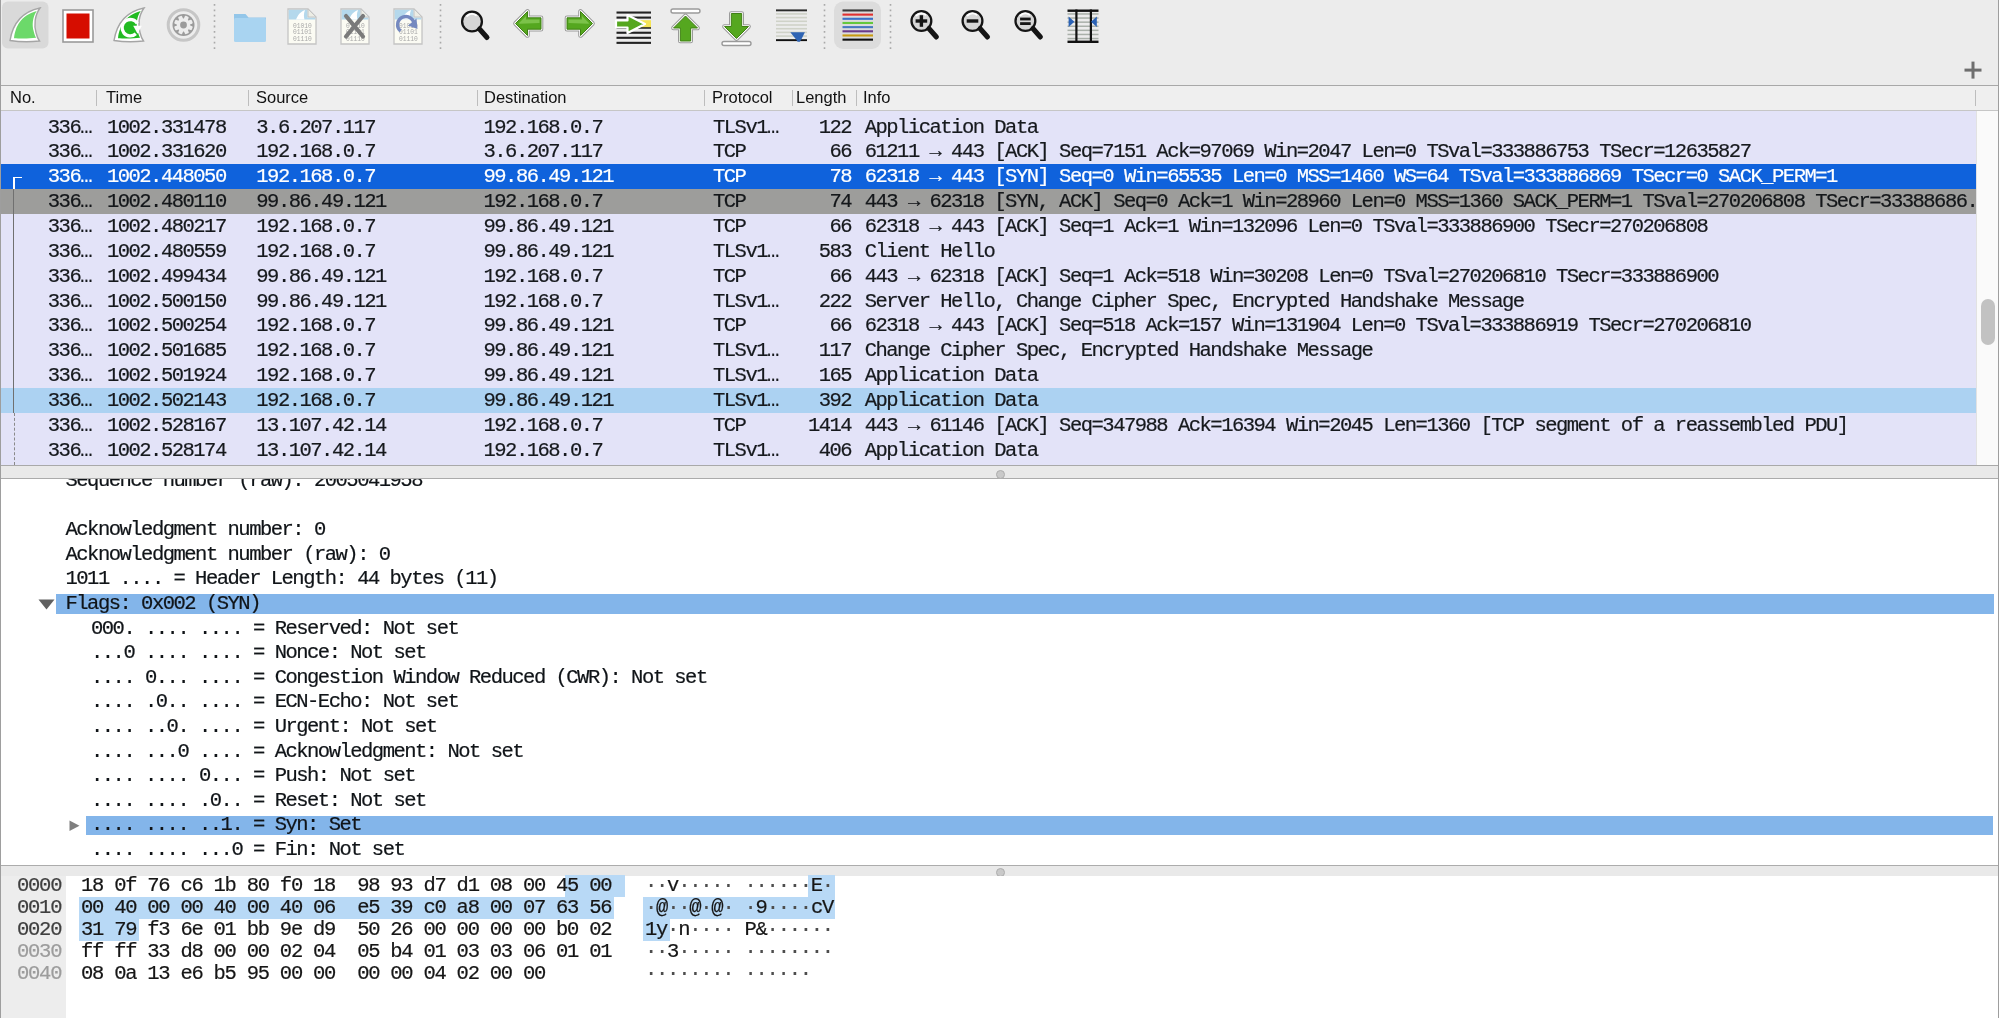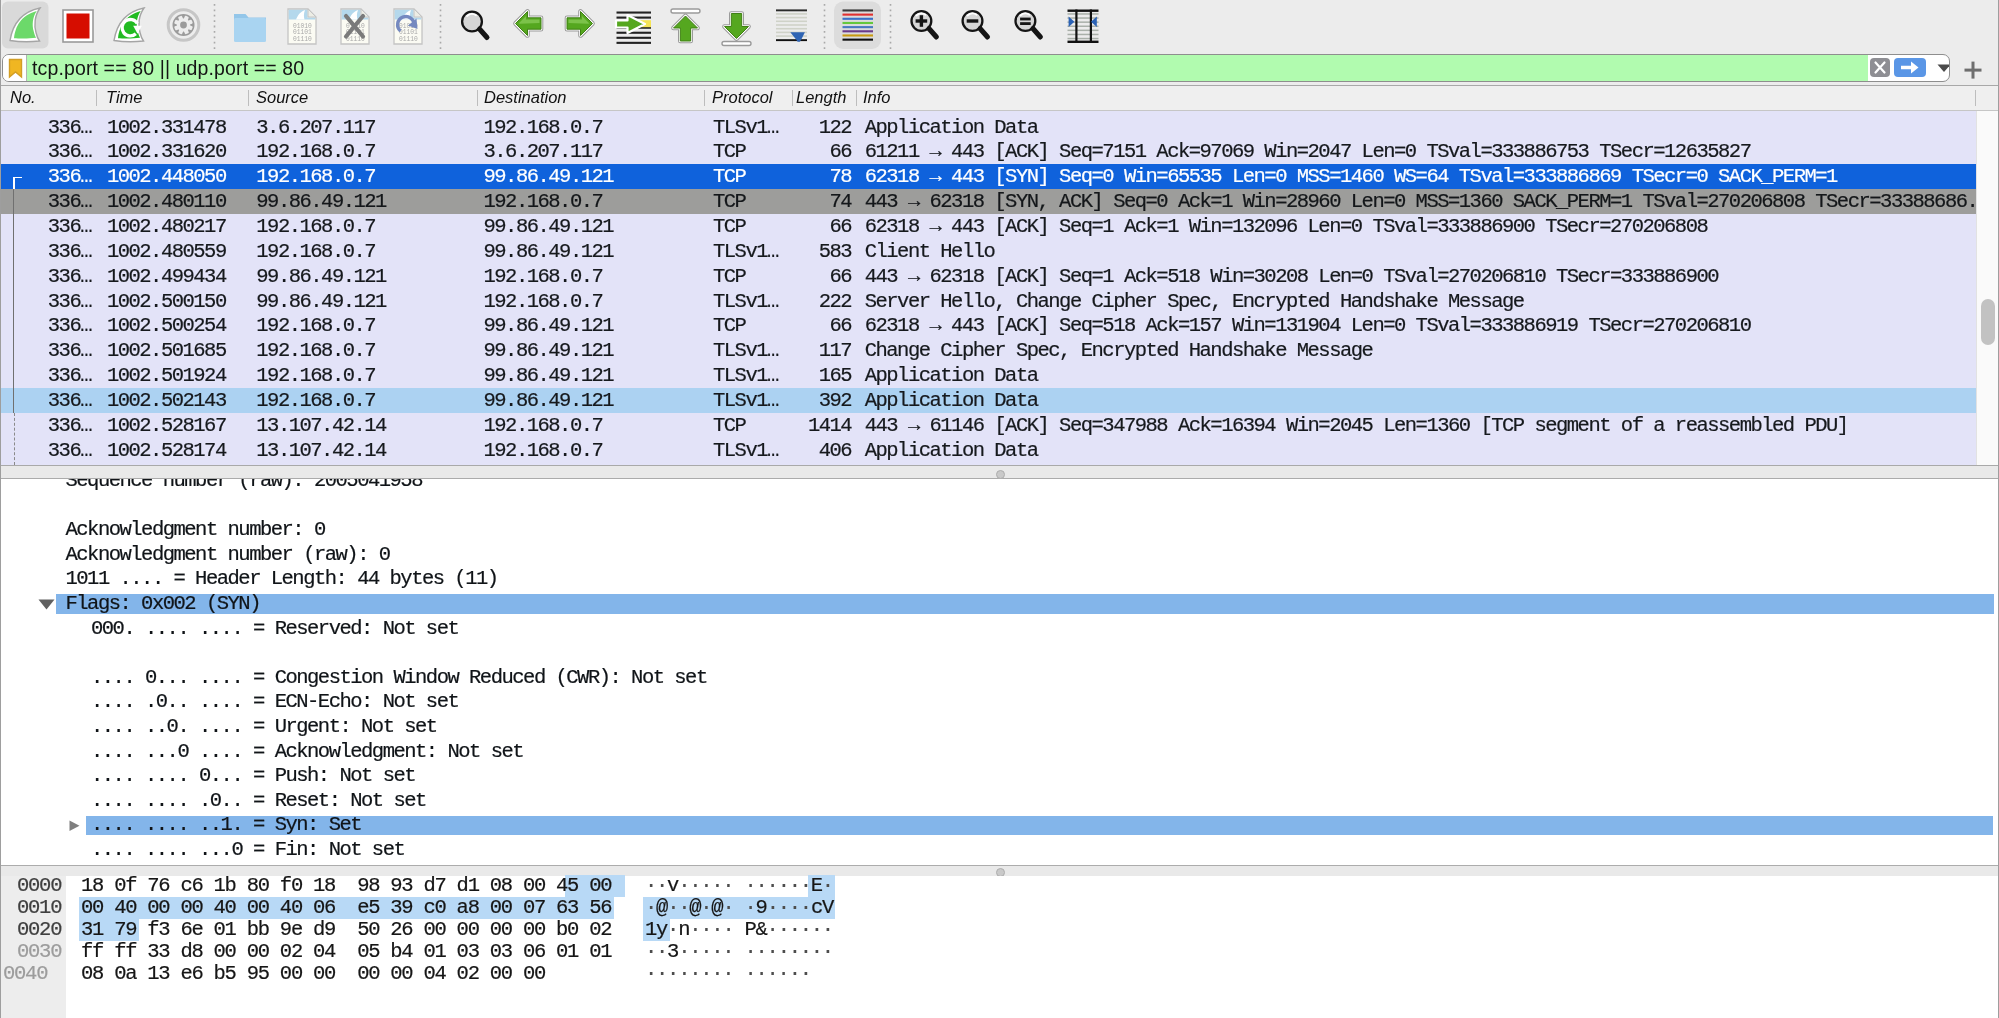--- a/index.html
+++ b/index.html
@@ -4,21 +4,21 @@
 html,body{margin:0;padding:0;}
 #win{position:relative;width:1999px;height:1018px;background:#fff;overflow:hidden;
   font-family:"Liberation Sans",sans-serif;}
 #toolbar{position:absolute;left:0;top:0;width:1999px;height:53px;background:#ECECEC;}
 #filterbar{position:absolute;left:0;top:53px;width:1999px;height:32.7px;background:#ECECEC;border-bottom:1px solid #A8A8A8;box-sizing:border-box;}
 #ffield{position:absolute;left:2px;top:0.5px;width:1946px;height:26.3px;background:#fff;border:1.5px solid #8E8E8E;border-radius:7px;overflow:hidden;}
 #fgreen{position:absolute;left:24px;top:0;width:1841px;height:26.3px;background:#B1FBAF;}
 #ftext{position:absolute;left:29px;top:0;height:26.3px;line-height:26.8px;font-size:19.5px;letter-spacing:0.13px;color:#141414;}
 #fbook{position:absolute;left:0px;top:0;width:24px;height:26.3px;border-right:1px solid #B3B3B3;background:#fff;box-sizing:border-box;}
 #header{position:absolute;left:0;top:85.7px;width:1999px;height:25.6px;background:#EFEFEF;border-bottom:1px solid #C6C6C6;font-size:16.5px;color:#111;box-sizing:border-box;}
-#header span{position:absolute;top:0;height:25px;line-height:22px;font-style:italic;}
+#header span{position:absolute;top:0;height:25px;line-height:22px;}
 .hsep{position:absolute;top:4.5px;height:16px;width:1px;background:#BDBDBD;}
 #rows{position:absolute;left:0;top:111.3px;width:1976px;height:354px;background:#E3E3F8;overflow:hidden;}
 .row{position:absolute;left:0;width:1976px;height:24.6px;font-size:20.5px;letter-spacing:-1.5px;line-height:24.6px;color:#16191d;-webkit-text-stroke:0.2px;font-family:"Liberation Mono",monospace;white-space:pre;overflow:hidden;}
 .row span{position:absolute;top:0;height:24.6px;line-height:25.2px;}
 .c-no{left:47.8px;}
 .c-t{left:106.9px;}
 .c-s{left:256.3px;}
 .c-d{left:483.5px;}
 .c-p{left:713px;}
 .c-l{left:781px;width:70.1px;text-align:right;}
@@ -169,37 +169,20 @@
         <rect x="1067.5" y="33.70" width="31" height="1.5" fill="#A9B0A9"></rect>
         <rect x="1067.5" y="37.80" width="31" height="1.5" fill="#A9B0A9"></rect>
         <rect x="1067.5" y="9.5" width="31" height="2.4" fill="#111"></rect>
         <rect x="1067.5" y="40.6" width="31" height="2.4" fill="#111"></rect>
         <rect x="1075.3" y="9.5" width="2.2" height="33.5" fill="#111"></rect>
         <rect x="1089.8" y="9.5" width="2.2" height="33.5" fill="#111"></rect>
         <path d="M1068.6,16.5 L1074.4,21.8 L1068.6,27.1 Z" fill="#2B62B5"></path>
         <path d="M1096.8,16.5 L1091,21.8 L1096.8,27.1 Z" fill="#2B62B5"></path>
       </svg></div>
 <div id="filterbar">
-  <div id="ffield">
-    <div id="fgreen"></div>
-    <div id="ftext">tcp.port == 80 || udp.port == 80</div>
-    <div id="fbook"><svg width="24" height="26">
-            <path d="M6.5,4.5 L18.5,4.5 L18.5,22 L12.5,17 L6.5,22 Z" fill="#F0B622" stroke="#D29E25" stroke-width="1.4"></path>
-          </svg></div>
-    <div style="position:absolute;left:1866.5px;top:3.4px;width:20px;height:19px;border-radius:4px;background:#8E8E93"><svg width="20" height="19">
-            <path d="M5.5,4.5 L14.5,14.5 M14.5,4.5 L5.5,14.5" stroke="#fff" stroke-width="2.2" stroke-linecap="round"></path>
-          </svg></div>
-        <div style="position:absolute;left:1890.5px;top:3.4px;width:32px;height:19px;border-radius:4px;background:#5A96E6"><svg width="32" height="19">
-            <path d="M7,9.5 L18,9.5" stroke="#fff" stroke-width="3.6"></path>
-            <path d="M17,3.5 L24.5,9.5 L17,15.5 Z" fill="#fff"></path>
-          </svg></div>
-        <svg style="position:absolute;left:1932.5px;top:8px" width="16" height="10">
-          <path d="M1.5,1.5 L14.5,1.5 L8,9 Z" fill="#4a4a4a"></path>
-        </svg>
-  </div>
   <svg style="position:absolute;left:1962px;top:6px" width="22" height="22">
         <rect x="2.5" y="9.6" width="17" height="3" fill="#6E6E6E"></rect>
         <rect x="9.5" y="2.6" width="3" height="17" fill="#6E6E6E"></rect>
       </svg>
 </div>
 <div id="header">
   <span style="left:10px">No.</span>
   <span style="left:106px">Time</span>
   <span style="left:256px">Source</span>
   <span style="left:484px">Destination</span>
@@ -244,20 +227,21 @@
       <div class="dline" style="left:65.5px;top:-10.3px">Sequence number (raw): 2005041958</div>
 <div class="dline" style="left:65.5px;top:38.9px">Acknowledgment number: 0</div>
 <div class="dline" style="left:65.5px;top:63.5px">Acknowledgment number (raw): 0</div>
 <div class="dline" style="left:65.5px;top:88.1px">1011 .... = Header Length: 44 bytes (11)</div>
 <div class="dhl" style="top:115.2px;left:56px;width:1937.5px"></div>
 <svg style="position:absolute;left:38px;top:119.7px" width="17" height="11">
         <path d="M0.5,0.5 L16.5,0.5 L8.5,10.5 Z" fill="#606060"></path>
       </svg>
 <div class="dline" style="left:65.5px;top:112.7px">Flags: 0x002 (SYN)</div>
 <div class="dline" style="left:91.0px;top:137.3px">000. .... .... = Reserved: Not set</div>
+<div class="dline" style="left:91.0px;top:161.9px">...0 .... .... = Nonce: Not set</div>
 <div class="dline" style="left:91.0px;top:186.5px">.... 0... .... = Congestion Window Reduced (CWR): Not set</div>
 <div class="dline" style="left:91.0px;top:211.1px">.... .0.. .... = ECN-Echo: Not set</div>
 <div class="dline" style="left:91.0px;top:235.7px">.... ..0. .... = Urgent: Not set</div>
 <div class="dline" style="left:91.0px;top:260.3px">.... ...0 .... = Acknowledgment: Not set</div>
 <div class="dline" style="left:91.0px;top:284.9px">.... .... 0... = Push: Not set</div>
 <div class="dline" style="left:91.0px;top:309.5px">.... .... .0.. = Reset: Not set</div>
 <div class="dhl" style="top:336.7px;left:85.8px;width:1907.7px"></div>
 <svg style="position:absolute;left:69px;top:340.9px" width="11" height="12">
         <path d="M0.5,0.5 L10.5,5.75 L0.5,11 Z" fill="#7f7f7f"></path>
       </svg>
@@ -280,19 +264,19 @@
 <div class="hxr" style="left:645.0px;top:-0.8px"><span class="gd">··</span>v<span class="gd">·····</span> <span class="gd">······</span>E<span class="gd">·</span></div>
 <div class="hxr hxo1" style="left:17px;top:21.2px">0010</div>
 <div class="hxr" style="left:81.0px;top:21.2px">00 40 00 00 40 00 40 06  e5 39 c0 a8 00 07 63 56</div>
 <div class="hxr" style="left:645.0px;top:21.2px"><span class="gd">·</span>@<span class="gd">··</span>@<span class="gd">·</span>@<span class="gd">·</span> <span class="gd">·</span>9<span class="gd">····</span>cV</div>
 <div class="hxr hxo1" style="left:17px;top:43.2px">0020</div>
 <div class="hxr" style="left:81.0px;top:43.2px">31 79 f3 6e 01 bb 9e d9  50 26 00 00 00 00 b0 02</div>
 <div class="hxr" style="left:645.0px;top:43.2px">1y<span class="gd">·</span>n<span class="gd">····</span> P&amp;<span class="gd">······</span></div>
 <div class="hxr hxo2" style="left:17px;top:65.2px">0030</div>
 <div class="hxr" style="left:81.0px;top:65.2px">ff ff 33 d8 00 00 02 04  05 b4 01 03 03 06 01 01</div>
 <div class="hxr" style="left:645.0px;top:65.2px"><span class="gd">··</span>3<span class="gd">·····</span> <span class="gd">········</span></div>
-<div class="hxr hxo2" style="left:3px;top:87.2px">0040</div>
+<div class="hxr hxo2" style="left:17px;top:87.2px">0040</div>
 <div class="hxr" style="left:81.0px;top:87.2px">08 0a 13 e6 b5 95 00 00  00 00 04 02 00 00</div>
 <div class="hxr" style="left:645.0px;top:87.2px"><span class="gd">········</span> <span class="gd">······</span></div>
 </div>
 <div id="lbrd"></div>
     <div id="rbrd"></div>
 </div>
 
 </body></html>

